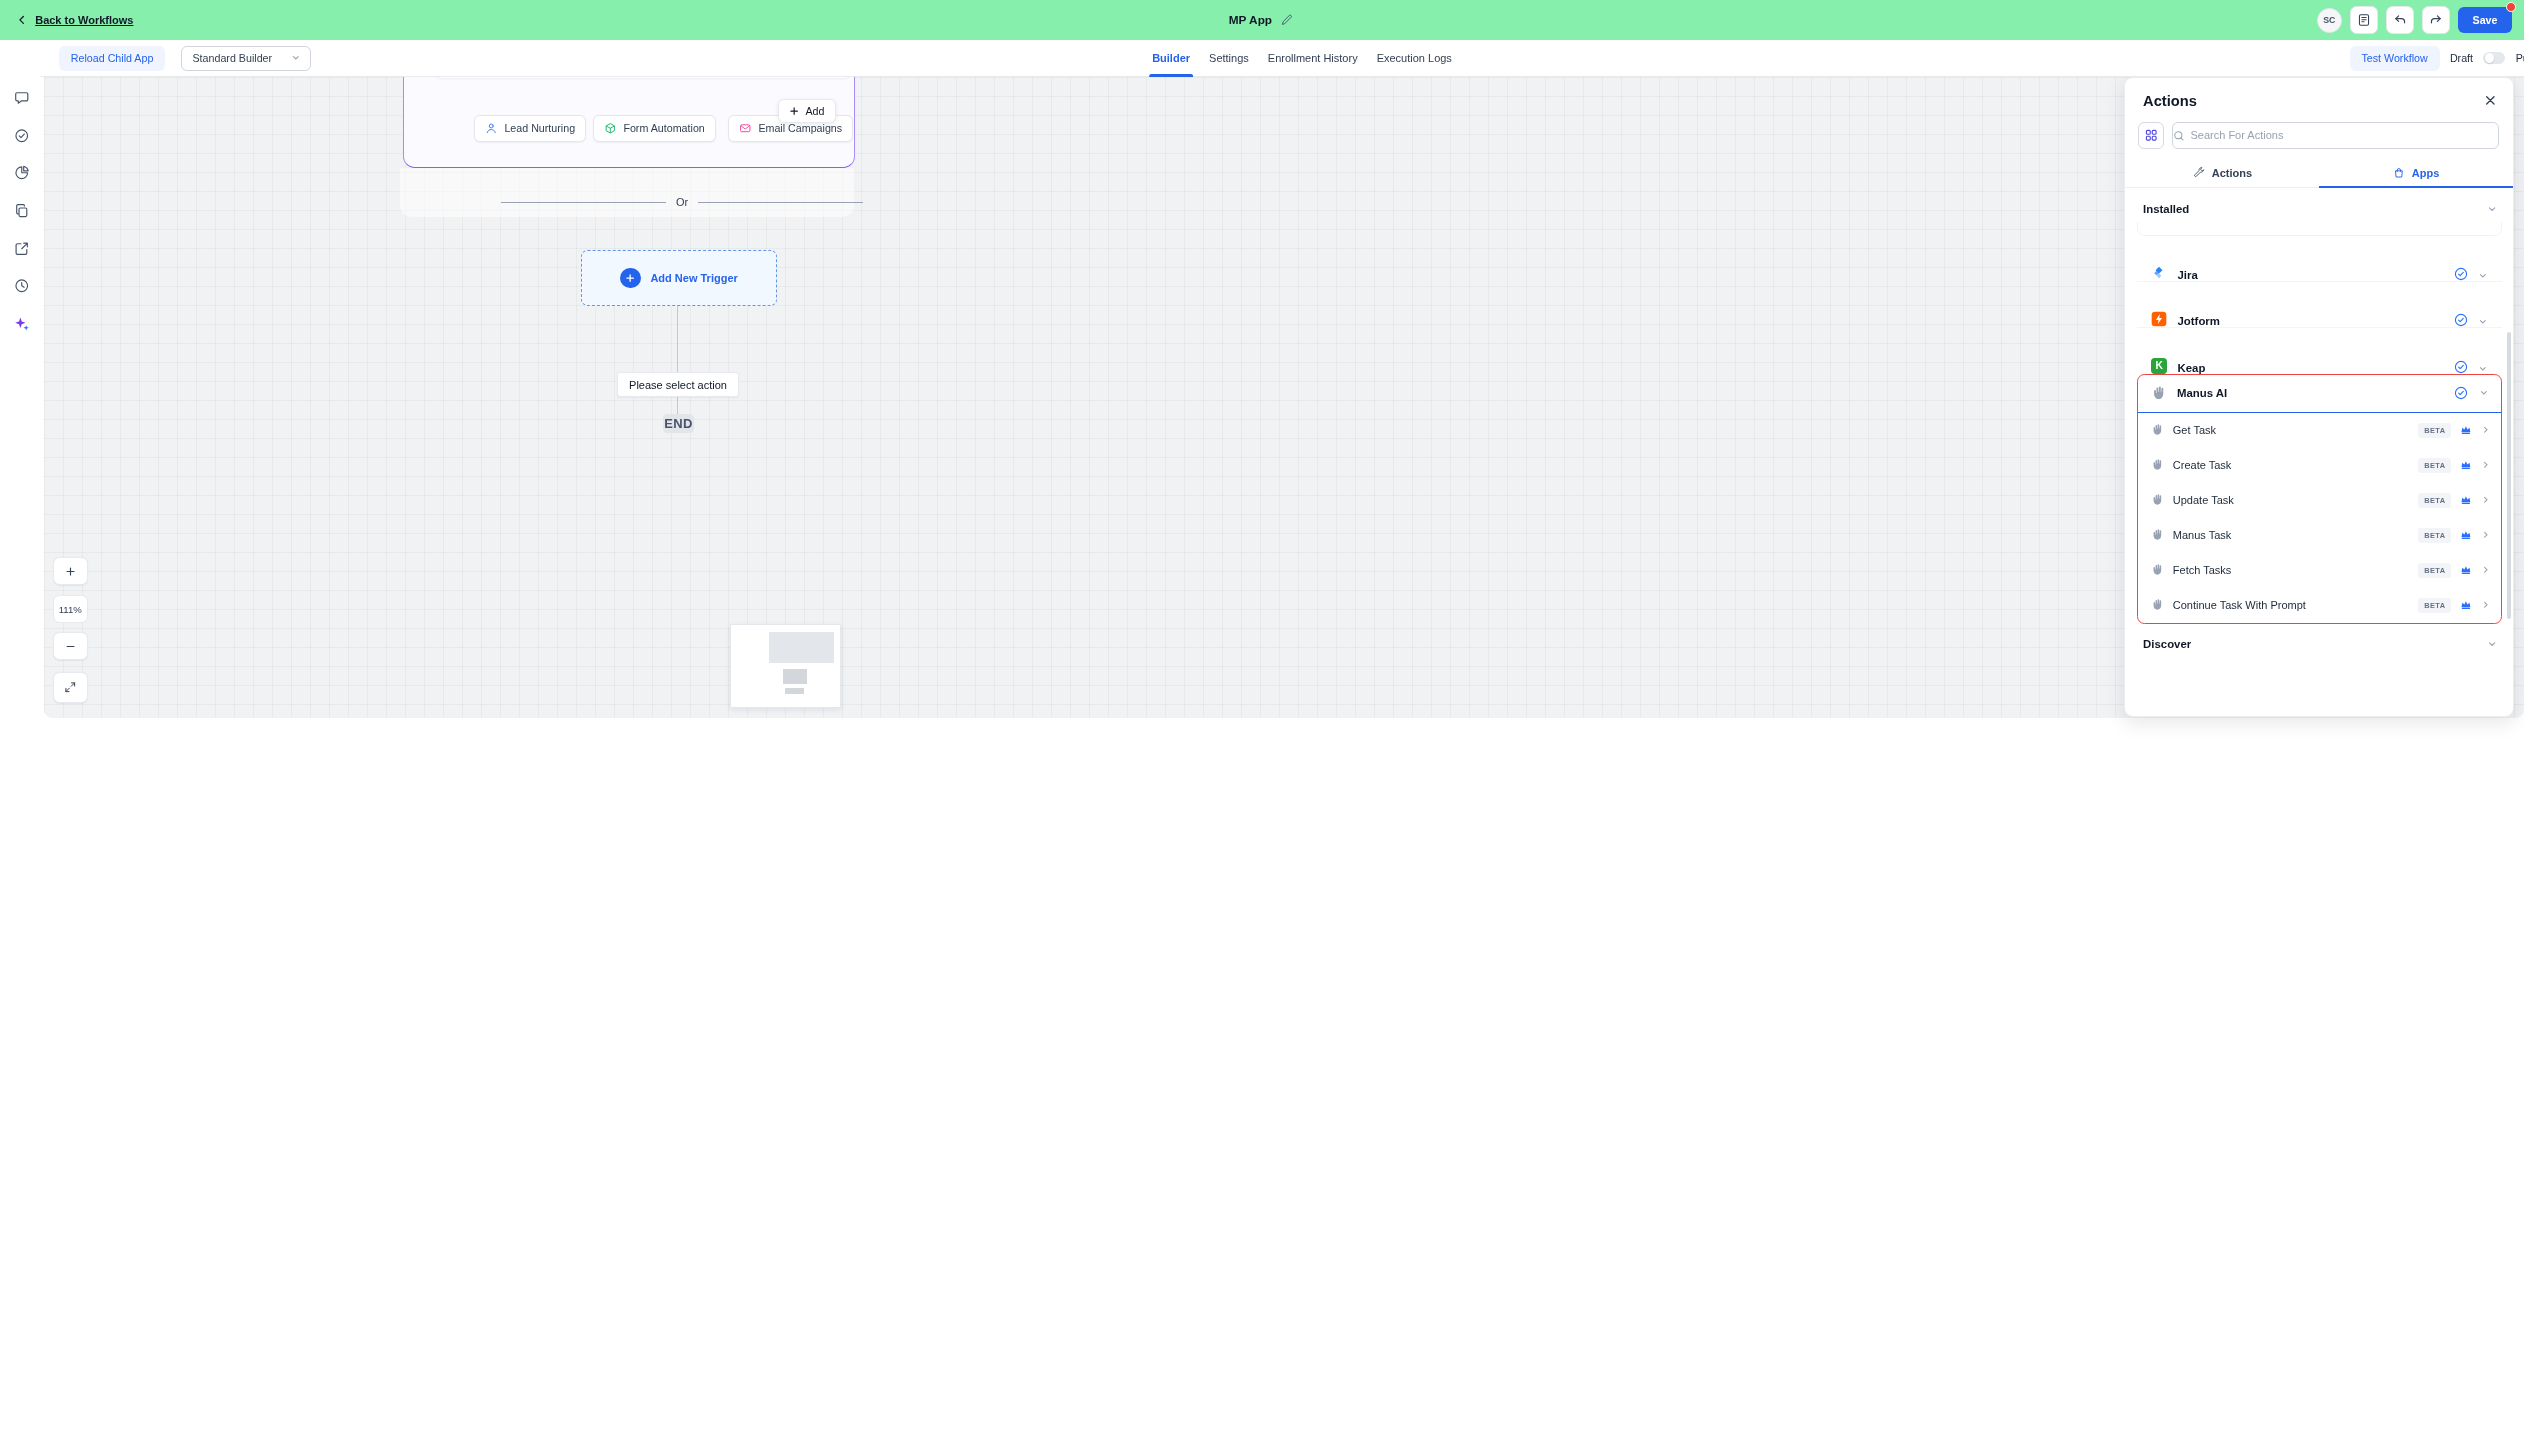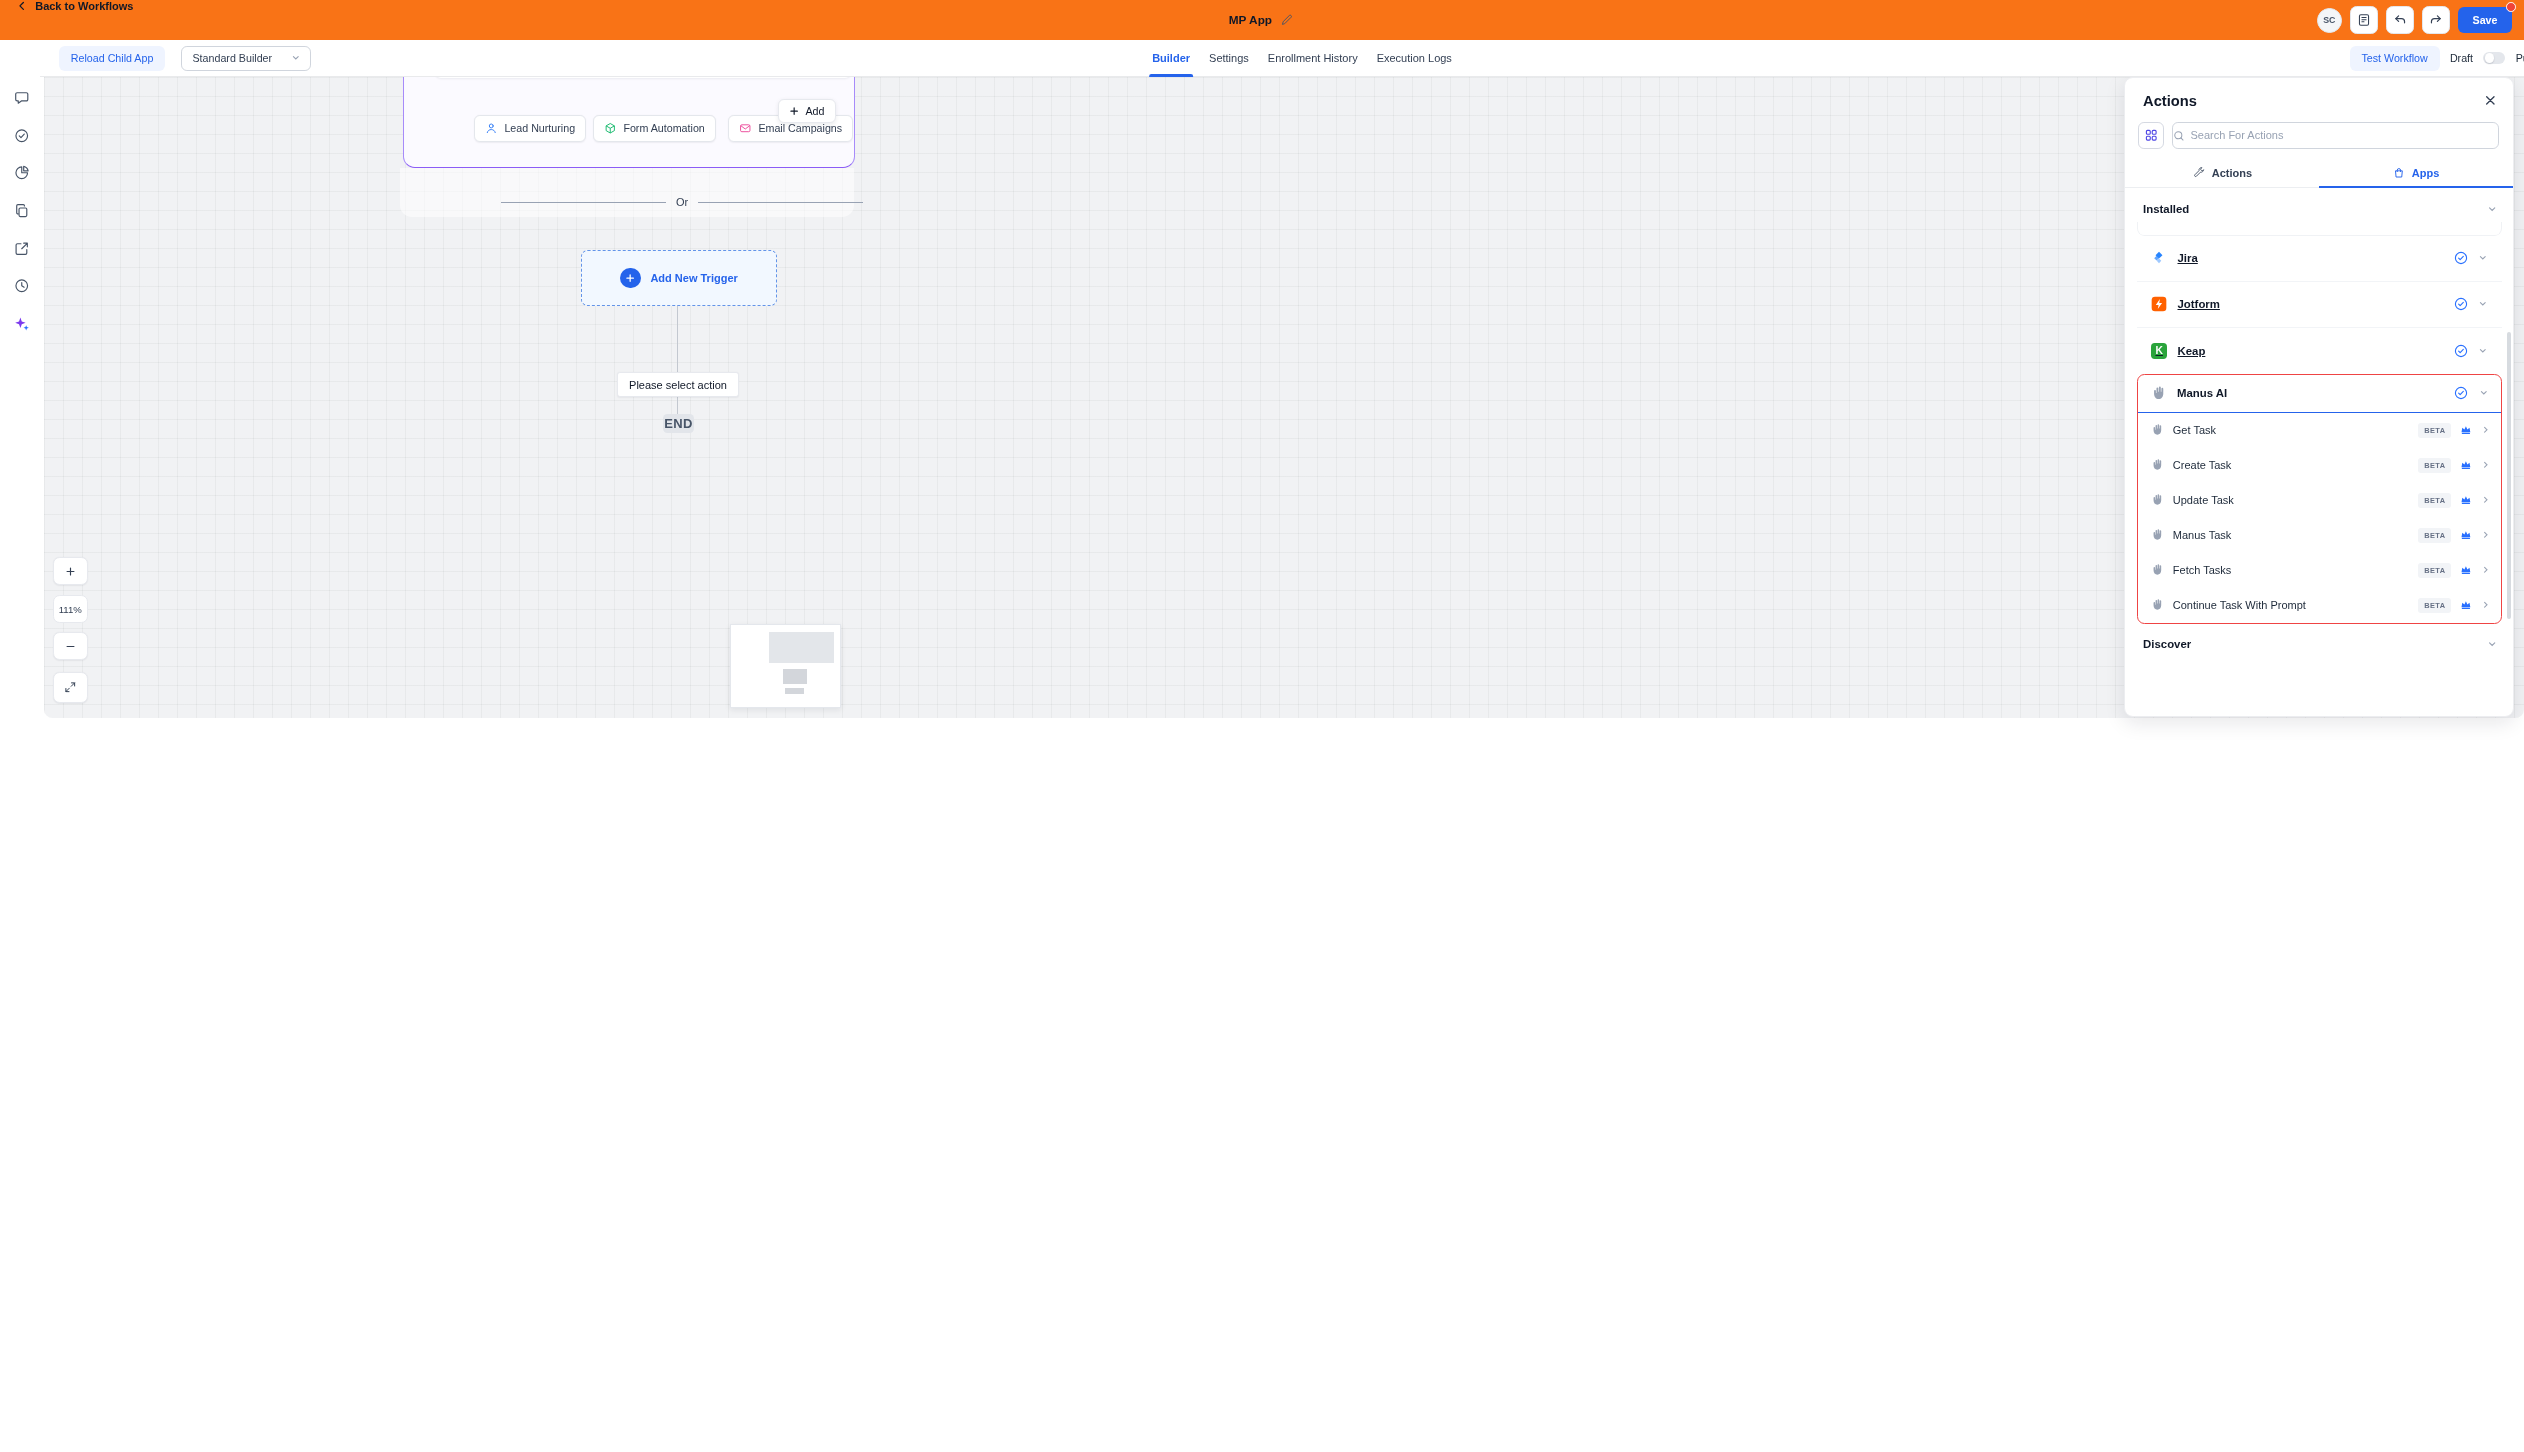--- a/index.html
+++ b/index.html
@@ -2,22 +2,22 @@
 <html style="font-size:11.8px"><head>
 <meta charset="utf-8">
 <style>
   * { box-sizing: border-box; margin: 0; padding: 0; }
   html,body { width:1262px; height:726px; overflow:hidden; background:#fff;
     font-family:"Liberation Sans", sans-serif; color:#101828; }
   svg { display:block; }
   button { font-family:inherit; background:none; border:none; cursor:pointer; }
 
   
-  .topbar { position:absolute; left:0; top:0; width:100%; height:40px; background:#f97316;
-    display:flex; align-items:flex-start; z-index:30; }
+  .topbar { position:absolute; left:0; top:0; width:100%; height:40px; background:#86efac;
+    display:flex; align-items:center; z-index:30;text-decoration:underline; }
   .tb-left { display:flex; align-items:center; padding-left:16px; }
   .back-btn { display:flex; align-items:center; gap:7.4px; font-size:11px; font-weight:700; color:#101828; }
   .tb-center { position:absolute; left:50%; top:0; height:40px; transform:translateX(-52%);
     display:flex; align-items:center; gap:8.8px; }
   .app-title { font-size:11.8px; font-weight:700; }
   .tb-right { position:absolute; right:11.8px; top:0; height:40px; display:flex; align-items:center; gap:8px; }
   .avatar { width:25px; height:25px; border-radius:50%; background:#f4f6f8; border:0.7px solid #e4e7ec;
     display:flex; align-items:center; justify-content:center; font-size:8.8px; font-weight:700; color:#475467; }
   .icon-sq { width:28px; height:28px; border:0.7px solid #e4e7ec; border-radius:6.6px; background:#fff;
     display:flex; align-items:center; justify-content:center; }
@@ -126,22 +126,22 @@
   .p-tab { flex:1; height:29.5px; display:flex; align-items:center; justify-content:center; gap:6.6px;
     font-size:11px; font-weight:600; color:#344054; position:relative; }
   .p-tab.active { color:#2563eb; }
   .p-tab.active::after { content:""; position:absolute; left:0; right:0; bottom:-0.7px; height:2.2px; background:#2563eb; }
   .p-body { flex:1; position:relative; overflow:hidden; padding-top:10.3px; }
   .section-head { display:flex; align-items:center; justify-content:space-between; padding:4.4px 16px 5.9px 17.7px; }
   .section-title { font-size:11.4px; font-weight:700; }
   .partial-row { height:13.3px; margin:1.5px 11.8px 0 11.8px; border:0.7px solid #f0f2f5; border-top:none;
     border-radius:0 0 7.4px 7.4px; }
   .app-list { margin:0 11.8px; }
-  .app-row { height:46px; display:flex; align-items:center; padding:0 14px 0 14px;
-    border-bottom:0.7px solid #f2f4f7; gap:10.3px;text-decoration:underline; }
+  .app-row { height:46px; display:flex; align-items:flex-end; padding:0 14px 0 14px;
+    border-bottom:0.7px solid #f2f4f7; gap:10.3px; }
   .app-row:last-of-type { border-bottom:none; }
   .app-name { flex:1; font-size:11.4px; font-weight:600; color:#101828; }
   .keap-logo { width:16px; height:16px; border-radius:3.7px; background:#2aa43b; color:#fff;
     display:flex; align-items:center; justify-content:center; font-size:10.3px; font-weight:700; }
   .manus-group { margin:0 11.8px; border:1.5px solid #ef4444; border-radius:7.4px; overflow:hidden; background:#fff; }
   .manus-head { height:38px; display:flex; align-items:center; gap:10.3px; padding:0 12.5px;
     border-bottom:1.5px solid #2563eb; }
   .m-item { height:35px; display:flex; align-items:center; gap:8.8px; padding:0 10.3px 0 12.5px; }
   .m-label { flex:1; font-size:11px; color:#1d2939; }
   .beta { background:#f2f4f7; color:#667085; font-size:7.4px; font-weight:700; letter-spacing:0.4px;

